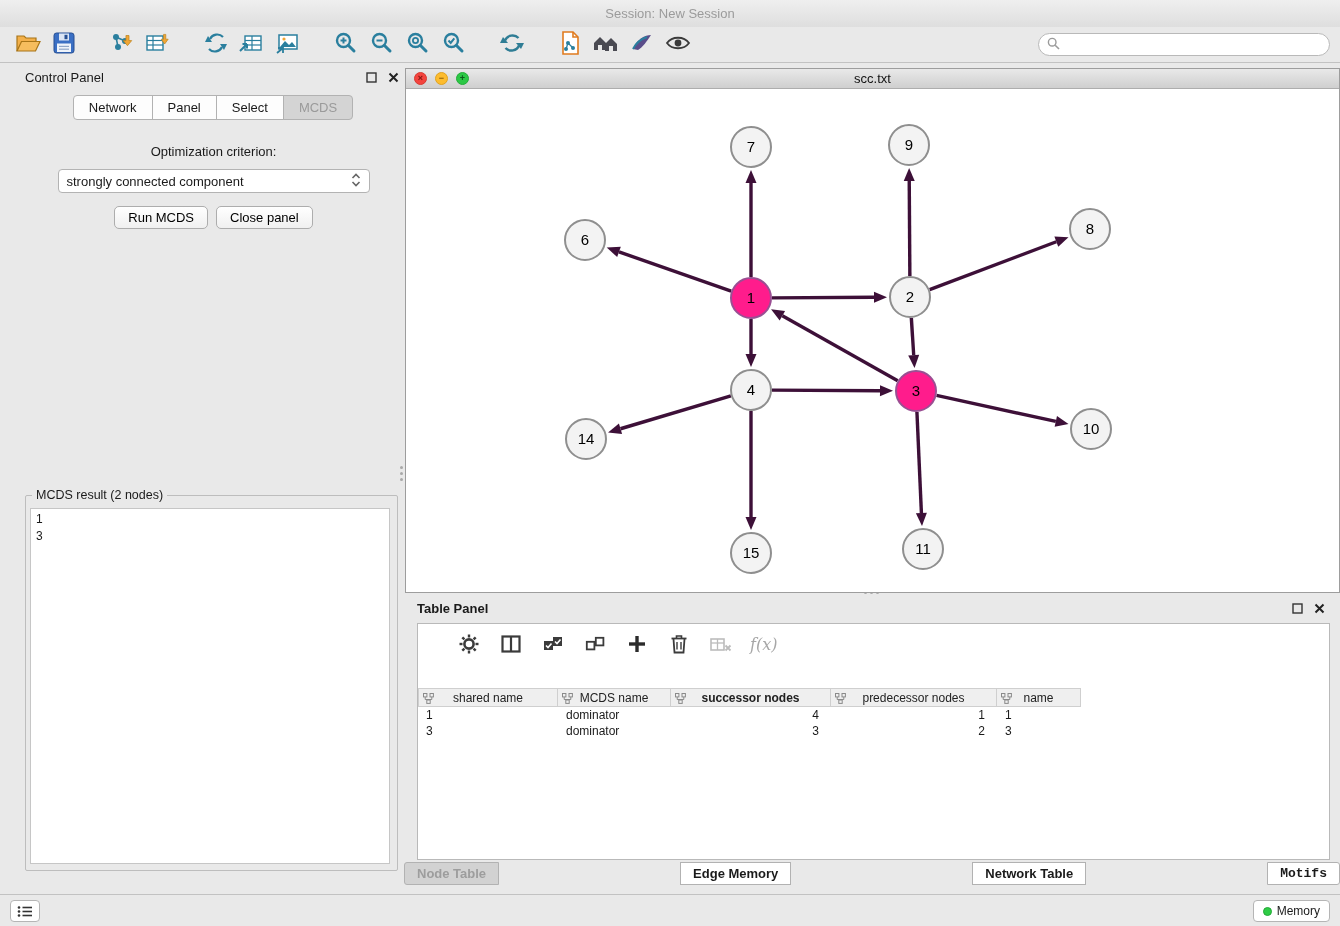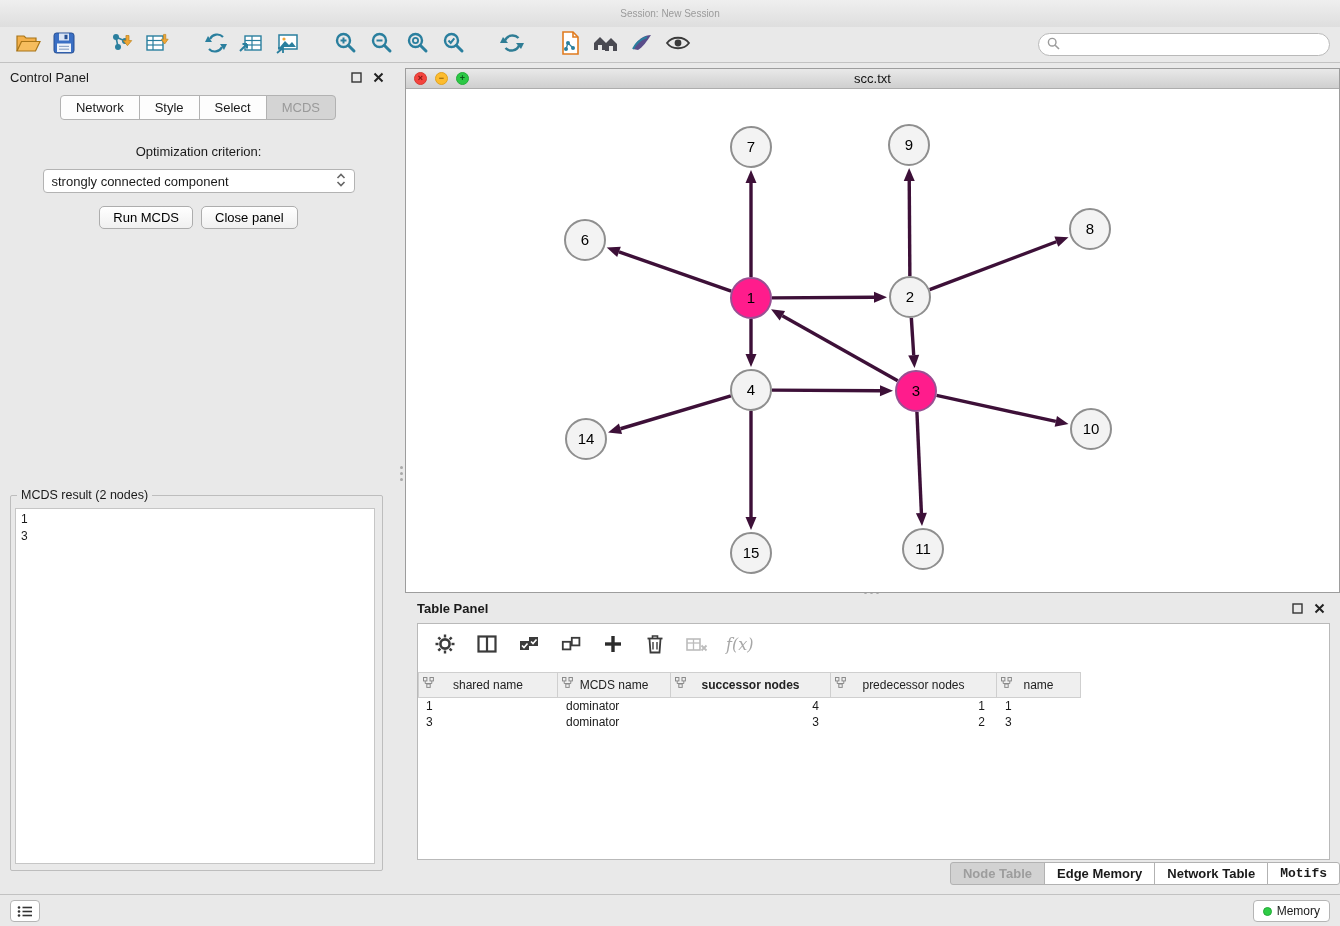--- a/index.html
+++ b/index.html
@@ -2,35 +2,35 @@
 <html><head>
 <meta charset="utf-8">
 <style>
   * { margin:0; padding:0; box-sizing:border-box; }
   html,body { width:1340px; height:926px; }
   body { font-family:"Liberation Sans", sans-serif; background:#e9e9e9; position:relative; overflow:hidden; color:#1a1a1a; }
 
   
   .titlebar { position:absolute; top:0; left:0; right:0; height:27px;
     background:linear-gradient(#efefef,#dedede); text-align:center;
-    font-size:10px; line-height:27px; color:#9b9b9b; }
+    font-size:13px; line-height:27px; color:#9b9b9b; }
 
   
   .toolbar { position:absolute; top:27px; left:0; right:0; height:36px;
     display:flex; align-items:center; padding:0 10px;
     border-bottom:1px solid #c2c2c2; background:#e9e9e9; }
   .tb-btn { width:36px; height:30px; display:flex; align-items:center; justify-content:center; border-radius:4px; }
   .tb-gap { width:22px; }
   .search-box { margin-left:auto; width:292px; height:23px; background:#fff;
     border:1px solid #b9b9b9; border-radius:12px; display:flex; align-items:center;
     padding:0 8px; gap:5px; }
   .search-box input { border:none; outline:none; flex:1; font-size:12px; font-family:"Liberation Sans",sans-serif; background:transparent; }
 
   
-  .control-panel { position:absolute; top:63px; left:0; width:397px; bottom:32px; background:#e9e9e9; }
+  .control-panel { position:absolute; top:63px; left:15px; width:397px; bottom:32px; background:#e9e9e9; }
   .cp-header { height:28px; display:flex; align-items:center; padding:0 10px; font-size:13px; }
   .cp-header .spacer { flex:1; }
   .panel-ctl { width:18px; height:18px; display:flex; align-items:center; justify-content:center; margin-left:4px; }
   .cp-tabs { display:flex; justify-content:center; margin-top:4px; }
   .cp-tab { border:1px solid #b2b2b2; background:#fdfdfd; padding:4px 15px; font-size:13px; margin-left:-1px; cursor:default; }
   .cp-tab:first-child { border-radius:4px 0 0 4px; }
   .cp-tab:last-child { border-radius:0 4px 4px 0; }
   .cp-tab.active { background:#d4d4d4; color:#9a9a9a; }
   .cp-opt-label { text-align:center; margin-top:24px; font-size:13px; }
   .cp-select { margin:10px auto 0; width:312px; height:24px; background:#fff; border:1px solid #b3b3b3;
@@ -61,33 +61,33 @@
     font-size:9px; font-weight:bold; line-height:1; cursor:default; }
   .light.red { background:#f4443e; border:1px solid #d63a32; color:#7d1510; }
   .light.yellow { background:#fdbc2e; border:1px solid #e0a321; color:#8a5d0a; }
   .light.green { background:#2bc845; border:1px solid #24ad3a; color:#0c5c1b; }
   .nw-canvas { position:absolute; top:20px; left:0; right:0; bottom:0; }
 
   
   .table-panel { position:absolute; left:405px; top:595px; width:935px; height:295px; }
   .tp-header { height:26px; display:flex; align-items:center; padding:0 12px; font-size:13px;font-weight:bold; }
   .tp-header .spacer { flex:1; }
-  .tp-body { position:absolute; left:12px; right:10px; top:28px; height:237px; background:#fff; border:1px solid #b9b9b9; }
+  .tp-body { position:absolute; left:12px; right:10px; top:28px; height:237px; background:#fff; border:1px solid #b9b9b9;padding-left:24px; }
   .tp-toolbar { height:40px; display:flex; align-items:center; gap:16px; padding:0 14px; }
   .tp-btn { width:26px; height:26px; display:flex; align-items:center; justify-content:center; }
   .fx-label { font-family:"DejaVu Serif", serif; font-style:italic; font-size:16px; color:#a7a7a7; }
   .tbl { position:absolute; top:48px; left:0; right:0; bottom:0; font-size:12px; overflow:hidden; }
-  .tbl-head { display:flex; height:26px; }
+  .tbl-head { display:flex; height:19px;margin-top:16px; }
   .th-cell { position:relative; background:#efefef; border:1px solid #cfcfcf; border-left:none;
     display:flex; align-items:center; justify-content:center; font-size:12px; color:#222; }
   .th-cell:first-child { border-left:1px solid #cfcfcf; }
   .th-cell .th-icon { position:absolute; left:4px; top:4px; }
   .tbl-row { display:flex; height:16px; }
   .td-cell { padding:1px 12px 0 8px; white-space:nowrap; overflow:hidden; }
-  .tp-tabs { position:absolute; bottom:5px; left:0; right:0; display:flex; justify-content:flex-end; }
+  .tp-tabs { position:absolute; bottom:5px; left:0; right:0; display:flex; justify-content:space-between; }
   .tp-tab { border:1px solid #b2b2b2; background:#fff; padding:3px 12px; font-size:13px; font-weight:bold; margin-left:-1px; }
   .tp-tab:first-child { border-radius:3px 0 0 3px; }
   .tp-tab:last-child { border-radius:0 3px 3px 0;font-family:Liberation Mono, monospace; }
   .tp-tab.active { background:#d2d2d2; color:#9d9d9d; }
 
   
   .statusbar { position:absolute; left:0; right:0; bottom:0; height:32px; border-top:1px solid #c2c2c2; background:#e9e9e9; }
   .sb-left-btn { position:absolute; left:10px; top:5px; width:30px; height:22px; background:#fff;
     border:1px solid #b5b5b5; border-radius:4px; display:flex; align-items:center; justify-content:center; }
   .memory-btn { position:absolute; right:10px; top:5px; height:22px; background:#fff;
@@ -255,21 +255,21 @@
         </svg>
       </span>
     <span class="panel-ctl">
         <svg width="11" height="11" viewBox="0 0 11 11">
           <path d="M1.5 1.5 L9.5 9.5 M9.5 1.5 L1.5 9.5" stroke="#222" stroke-width="2"></path>
         </svg>
       </span>
   </div>
   <div class="cp-tabs">
       <div class="cp-tab">Network</div>
-      <div class="cp-tab">Style</div>
+      <div class="cp-tab">Panel</div>
       <div class="cp-tab">Select</div>
       <div class="cp-tab active">MCDS</div>
     </div>
   <div class="cp-opt-label">Optimization criterion:</div>
   <div class="cp-select">
     <span>strongly connected component</span>
     <span class="spacer"></span>
     <span><svg width="10" height="14" viewBox="0 0 10 14">
       <path d="M1.5 5 L5 1.5 L8.5 5" fill="none" stroke="#666" stroke-width="1.6"></path>
       <path d="M1.5 9 L5 12.5 L8.5 9" fill="none" stroke="#666" stroke-width="1.6"></path>

